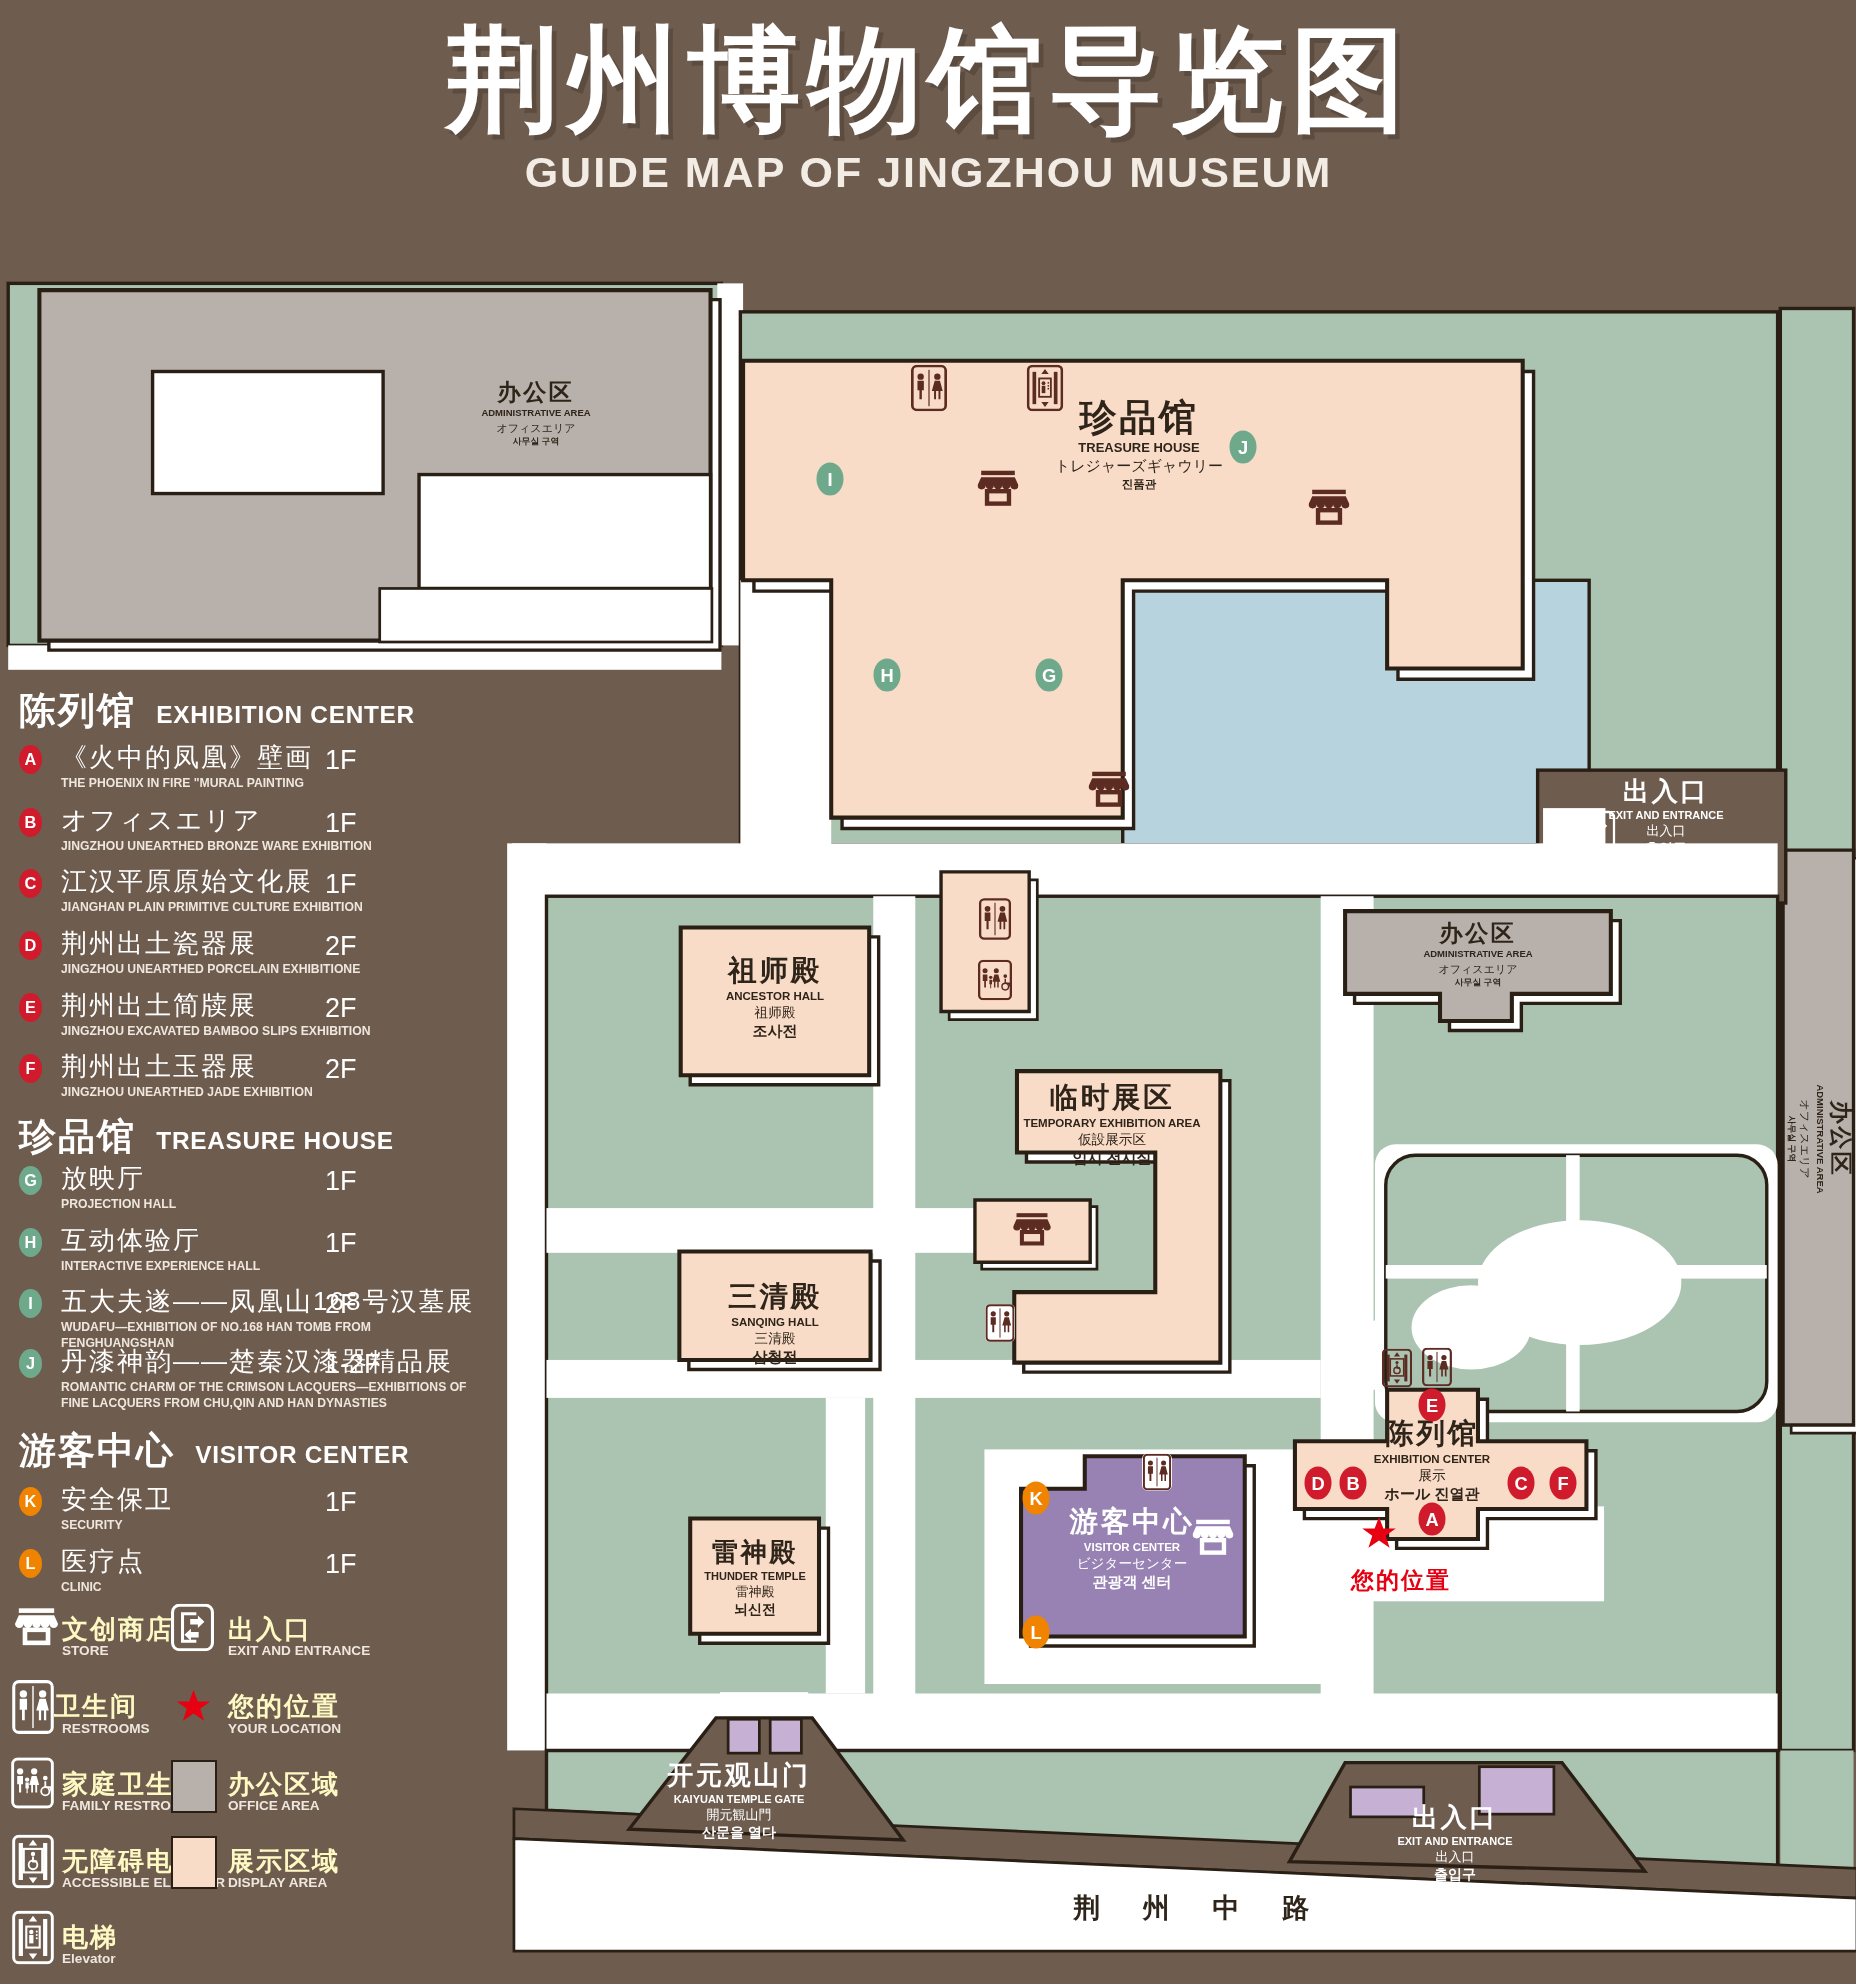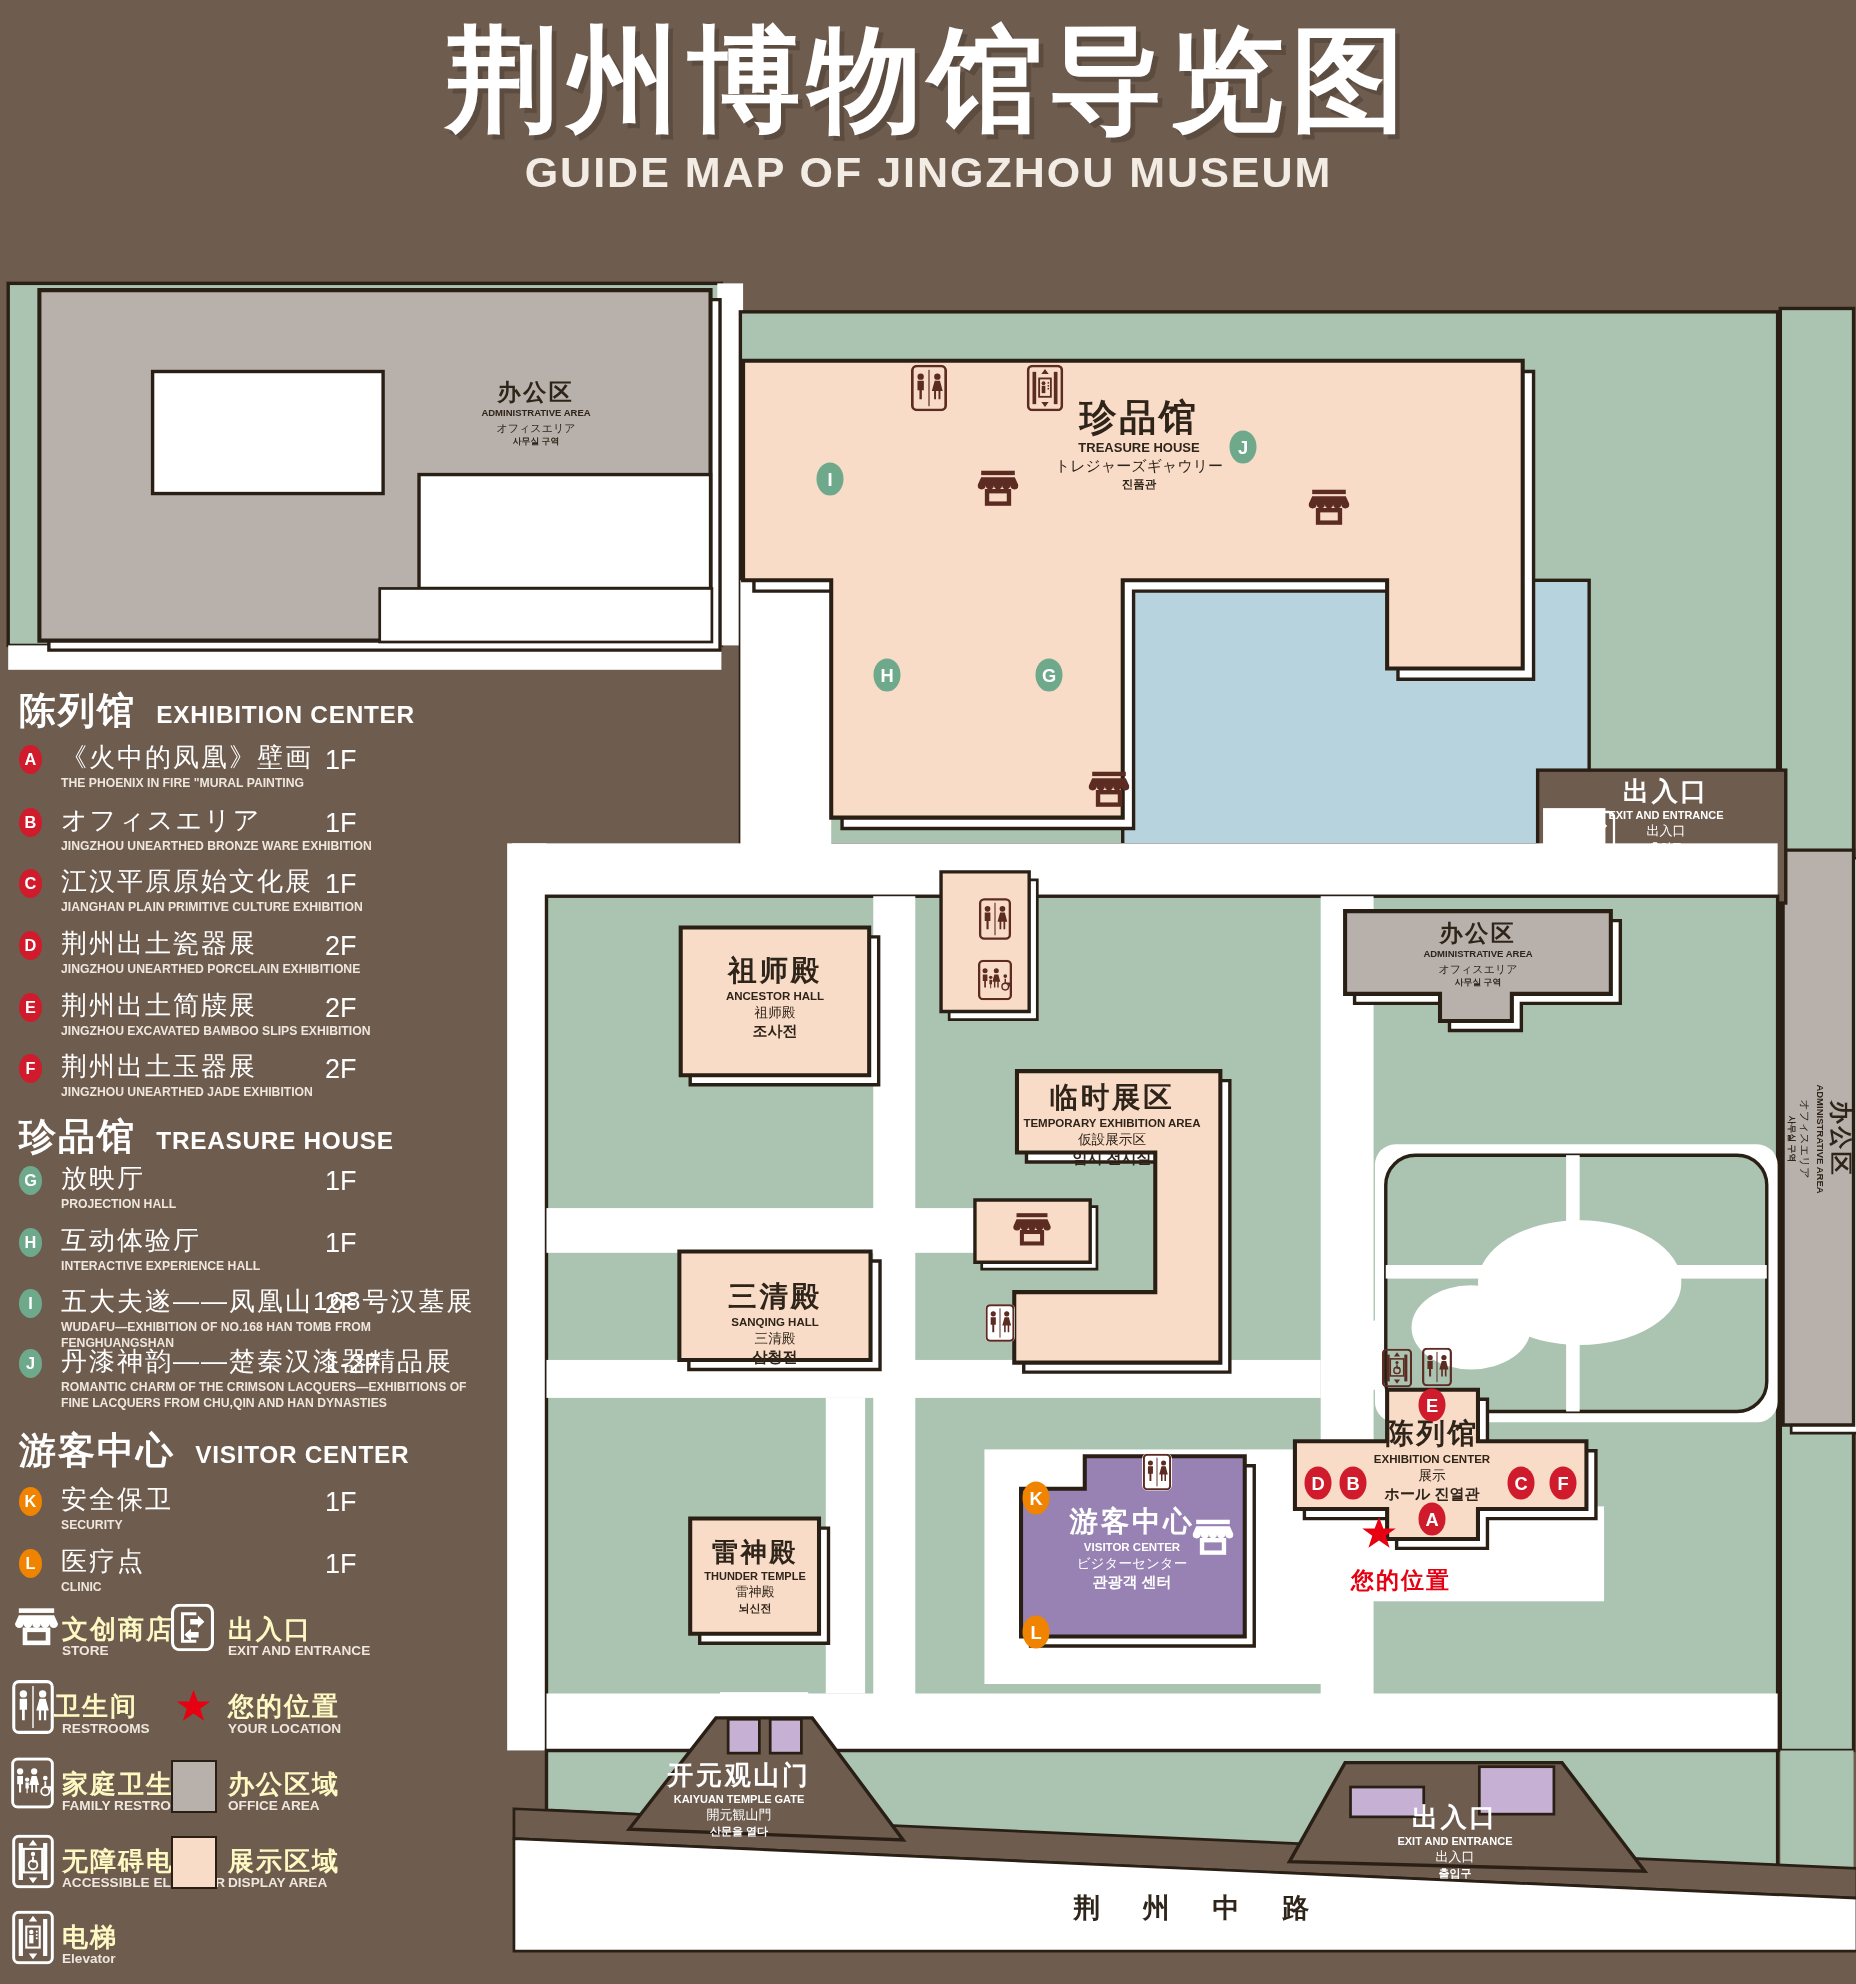--- a/index.html
+++ b/index.html
@@ -20,21 +20,21 @@
   .mapsvg{position:absolute;left:0;top:0;width:1857px;height:1985px;}
   
   .bl{position:absolute;transform:translateX(-50%);text-align:center;color:#2f2419;line-height:1.12;white-space:nowrap;}
   .bl div{margin:0 0 2.7px 0;}
   .bl .zh{font-weight:bold;letter-spacing:2.7px;}
   .bl .en{font-weight:bold;}
   .bl.light{color:#ffffff;}
   .bl.rot{transform:translate(-50%,-50%) rotate(90deg);}
   .bl.xl .zh{font-size:37px;} .bl.xl .en{font-size:13px;} .bl.xl .l3{font-size:15px;} .bl.xl .l4{font-size:11.5px;font-weight:bold;}
   .bl.lg .zh{font-size:28.5px;} .bl.lg .en{font-size:11.5px;} .bl.lg .l3{font-size:13.6px;} .bl.lg .l4{font-size:15px;font-weight:bold;}
-  .bl.md .zh{font-size:26px;} .bl.md .en{font-size:11px;} .bl.md .l3{font-size:13px;} .bl.md .l4{font-size:11px;font-weight:bold;}
+  .bl.md .zh{font-size:26px;} .bl.md .en{font-size:11px;} .bl.md .l3{font-size:13px;} .bl.md .l4{font-size:14px;font-weight:bold;}
   .bl.sm .zh{font-size: 23px;} .bl.sm .en{font-size:9.5px;} .bl.sm .l3{font-size:11px;} .bl.sm .l4{font-size:8.8px;font-weight:bold;}
   
   .mk{position:absolute;width:27px;height:33px;border-radius:50%;
       transform:translate(-50%,-50%);display:flex;align-items:center;justify-content:center;
       color:#fff;font-weight:bold;font-size:18.3px;}
   .mk.red{background:#cf1b2b;} .mk.green{background:#6fa98c;} .mk.orange{background:#f08300;}
   
   .micon{position:absolute;transform:translate(-50%,-50%);}
   .micon.bgw{background:#ffffff;border-radius:5.4px;}
   .full{width:100%;height:100%;display:block;}

